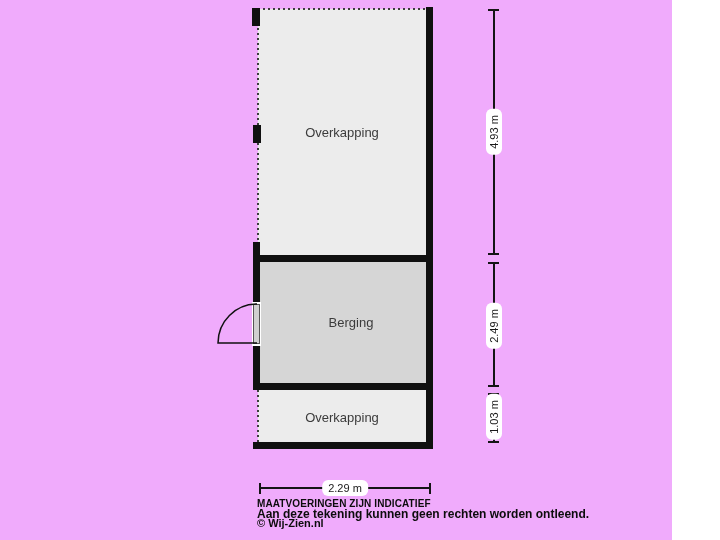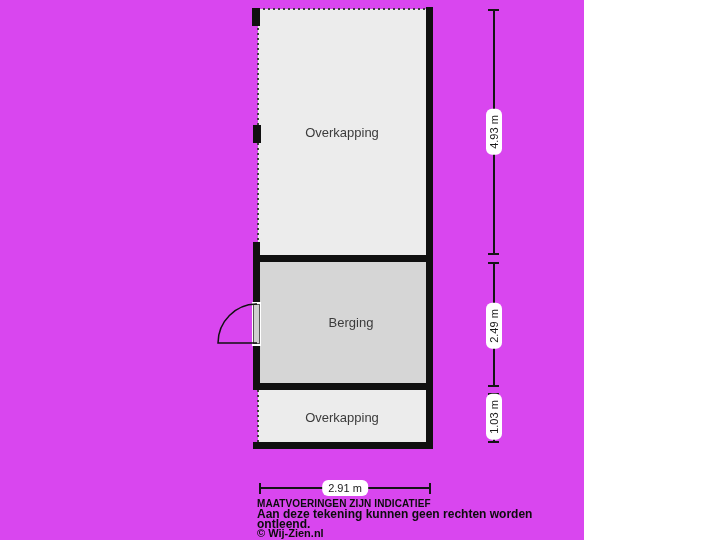--- a/index.html
+++ b/index.html
@@ -3,23 +3,23 @@
 <meta charset="utf-8">
 <style>
   html, body {
     margin: 0;
     padding: 0;
     background: #ffffff;
     font-family: "Liberation Sans", sans-serif;
   }
   .canvas {
     position: relative;
-    width: 584px;
+    width: 672px;
     height: 540px;
-    background: #d946ef;
+    background: #f0abfc;
     overflow: hidden;
   }
   .abs { position: absolute; }
 
   
   .room-canopy  { background: #ececec; }
   .room-storage { background: #d6d6d6; }
 
   
   .wall { background: #101010; }
@@ -130,21 +130,21 @@
   <div class="dim-label vertical" style="left:494px; top:326px;">2.49 m</div>
 
   <div class="abs dim-line-v" style="left:493px; top:394px; height:48px;"></div>
   <div class="abs dim-tick-h" style="left:488px; top:393px;"></div>
   <div class="abs dim-tick-h" style="left:488px; top:441px;"></div>
   <div class="dim-label vertical" style="left:494px; top:417px;">1.03 m</div>
 
   <div class="abs dim-line-h" style="left:260px; top:487px; width:170px;"></div>
   <div class="abs dim-tick-v" style="left:259px; top:483px;"></div>
   <div class="abs dim-tick-v" style="left:429px; top:483px;"></div>
-  <div class="dim-label" style="left:345px; top:488px;">2.91 m</div>
+  <div class="dim-label" style="left:345px; top:488px;">2.29 m</div>
 
   <div class="footer">
     <div class="l1">MAATVOERINGEN ZIJN INDICATIEF</div>
     <div class="l2">Aan deze tekening kunnen geen rechten worden ontleend.</div>
     <div class="l3">© Wij-Zien.nl</div>
   </div>
 
 </div>
 
 </body></html>

